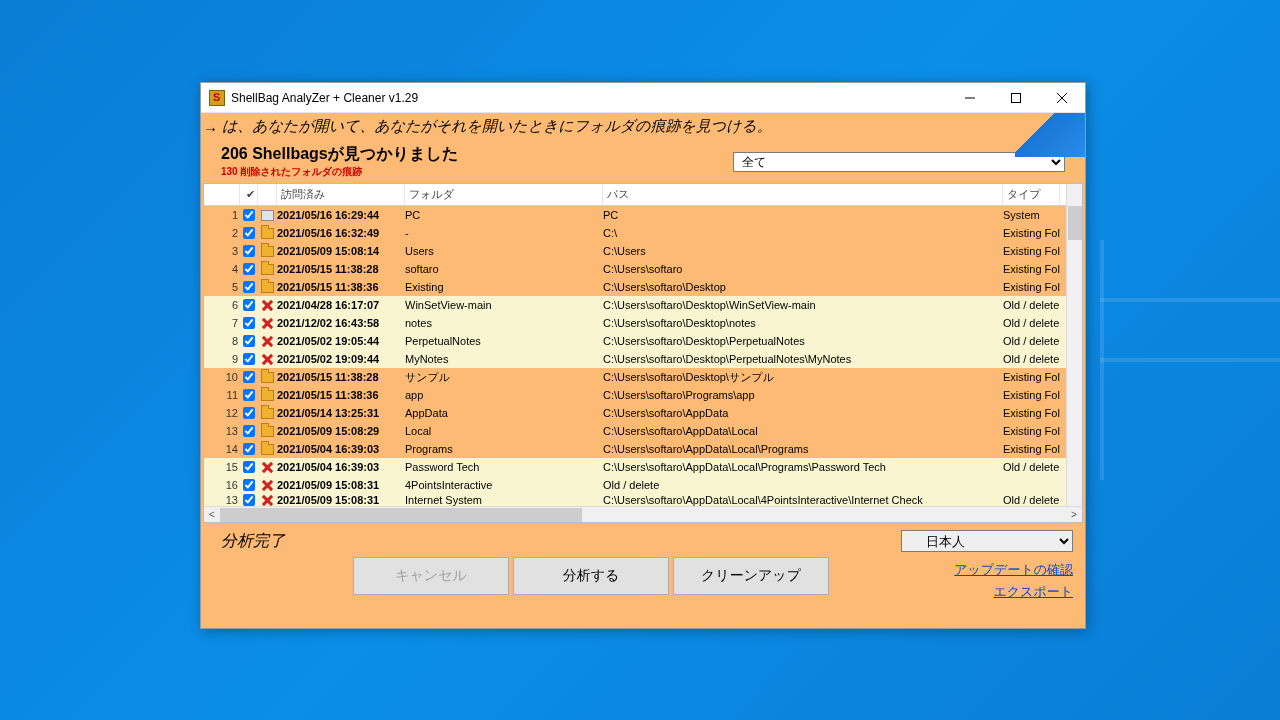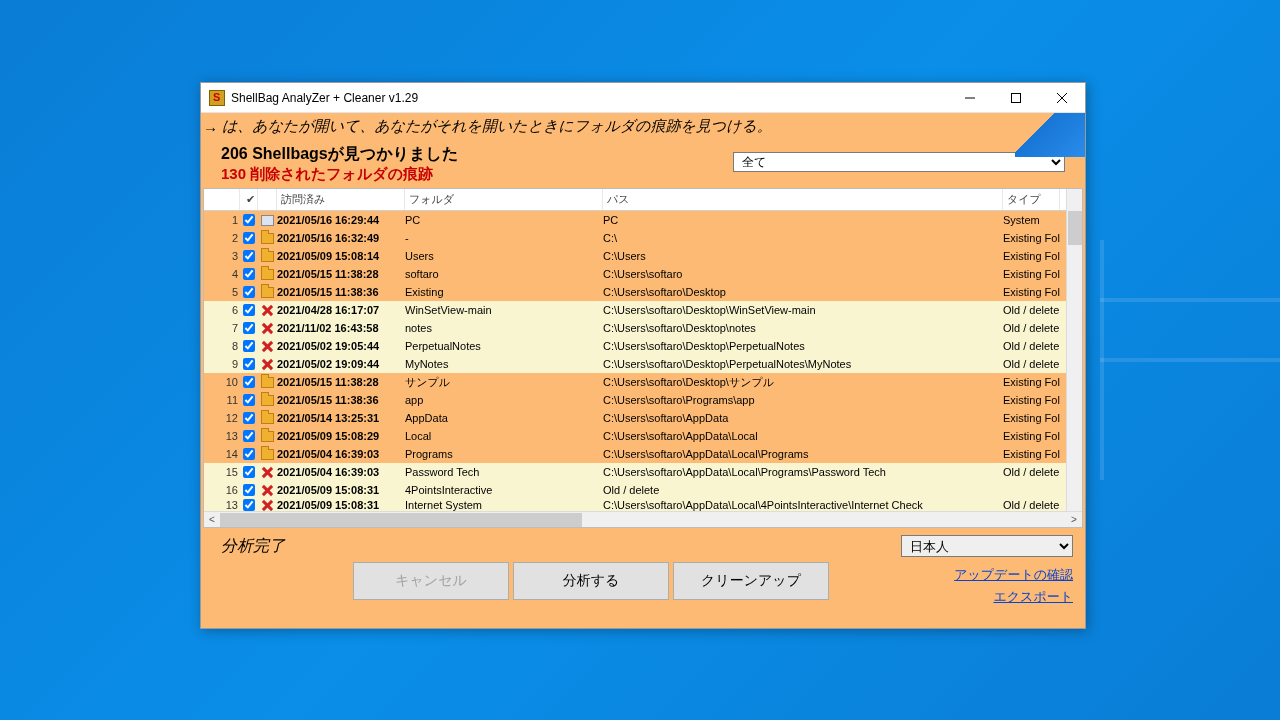--- a/index.html
+++ b/index.html
@@ -94,21 +94,21 @@
 
 .summary-row {
   display: flex;
   align-items: flex-start;
   padding: 0 20px 4px 20px;
 }
 .summary-text .line1 {
   font-size: 16px; font-weight: bold; color: #000;
 }
 .summary-text .line2 {
-  font-size: 15px; font-weight: bold; color: #c80000;
+  font-size: 10px; font-weight: bold; color: #c80000;
 }
 .filter-select {
   margin-left: auto;
   margin-top: 8px;
   width: 332px;
   height: 20px;
   font-size: 12px;
   border: 1px solid #7a7a7a;
   background: #fff;
   padding-left: 4px;
@@ -219,21 +219,21 @@
   width:14px; height:34px; background:#cdcdcd;
 }
 
 .bottom {
   padding: 6px 12px 10px 20px;
 }
 .bottom-row1 { display:flex; align-items:center; height: 24px;}
 .status-text { font-size: 16px; font-style: italic; }
 .lang-select {
   margin-left:auto; width:172px; height:22px;
-  border:1px solid #7a7a7a; font-size:13px; padding-left:4px;
+  border:1px solid #7a7a7a; font-size:13px; padding-left:20px;
 }
 .bottom-row2 { display:flex; align-items:flex-start; margin-top:4px; }
 .btn-group { margin-left: 132px; display:flex; gap:4px; }
 .btn {
   width: 156px; height: 38px;
   border: 1px solid #adadad;
   background: #e1e1e1;
   font-size: 14px;
   display:flex; align-items:center; justify-content:center;
 }
@@ -377,21 +377,21 @@
           <div class="td-type">Old / delete</div>
         </div>
         <div class="tr deleted">
           <div class="td-num">7</div>
           <div class="td-check">
             <input type="checkbox" checked="" style="">
           </div>
           <div class="td-icon">
             <div class="icon-x"></div>
           </div>
-          <div class="td-date">2021/11/02 16:43:58</div>
+          <div class="td-date">2021/12/02 16:43:58</div>
           <div class="td-folder">notes</div>
           <div class="td-path">C:\Users\softaro\Desktop\notes</div>
           <div class="td-type">Old / delete</div>
         </div>
         <div class="tr deleted">
           <div class="td-num">8</div>
           <div class="td-check">
             <input type="checkbox" checked="" style="">
           </div>
           <div class="td-icon">

